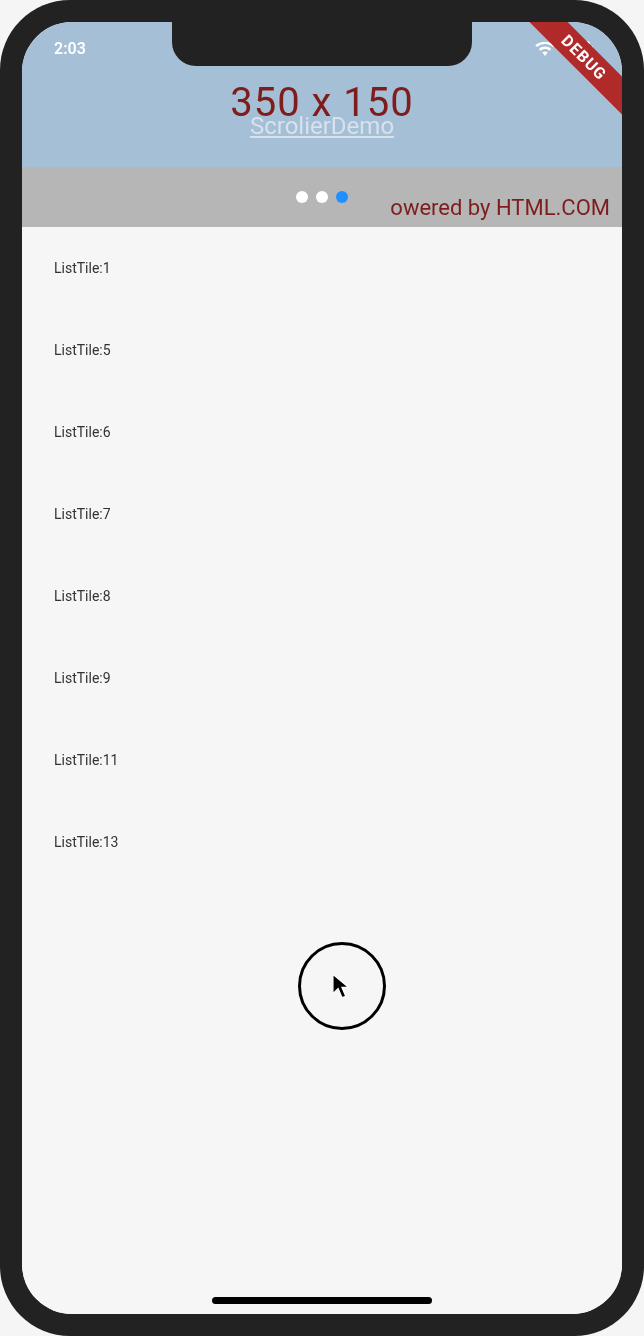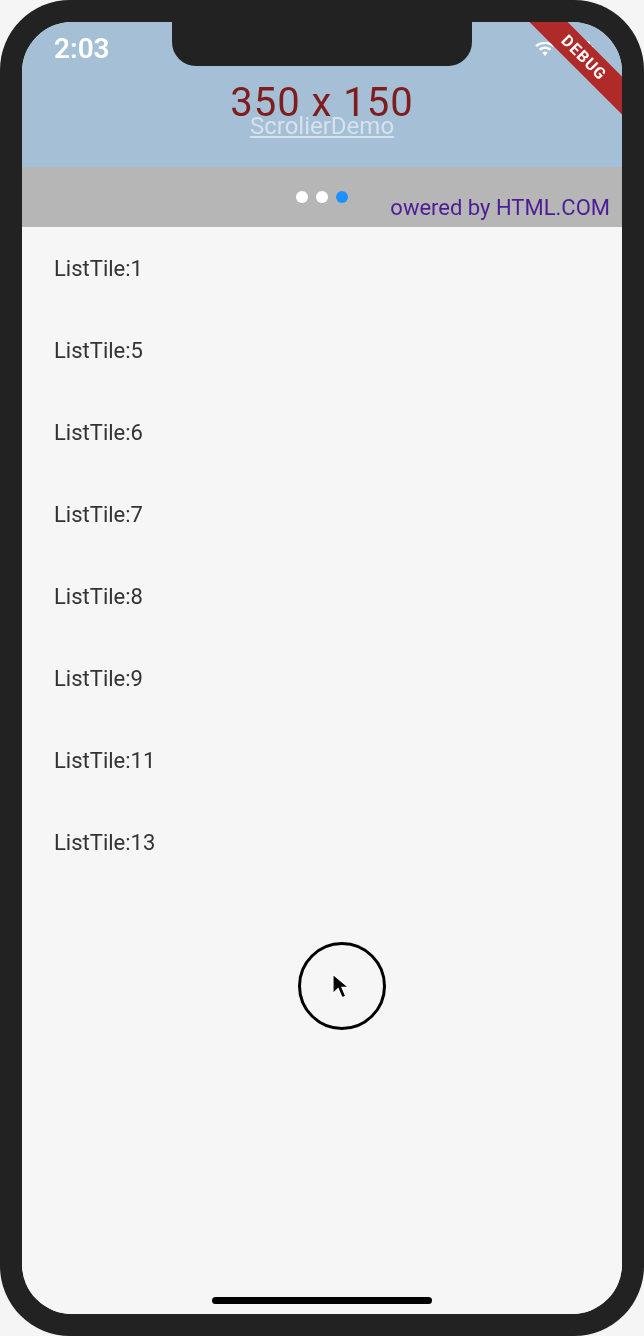--- a/index.html
+++ b/index.html
@@ -33,21 +33,21 @@
 
   
   .status-bar {
     position: absolute;
     top: 0; left: 0; right: 0; height: 52px;
     display: flex; justify-content: space-between; align-items: center;
     padding: 0 32px;
     z-index: 40;
     color: #fff;
   }
-  .status-time { font-weight: 600; font-size: 28px; }
+  .status-time { font-weight: 600; font-size: 16px; }
   .status-right { display: flex; align-items: center; gap: 6px; }
   .wifi-icon { width: 22px; height: 16px; }
   .battery { width: 28px; height: 14px; border: 2px solid #fff; border-radius: 3px; position: relative; display: flex; align-items: center; }
   .battery::after { content: ""; position: absolute; right: -5px; top: 3px; width: 3px; height: 6px; background: #fff; border-radius: 1px; }
   .battery-fill { width: 6px; height: 8px; background: #ff3b30; margin-left: 1px; border-radius: 1px; }
   .battery-bolt { position:absolute; left:8px; top:-2px; color:#fff; font-size:12px; }
 
   
   .banner {
     position: relative;
@@ -66,35 +66,35 @@
     text-decoration: underline;
   }
 
   .sub-bar {
     position: relative;
     height: 60px;
     background: #b6b6b6;
     display: flex; align-items: center; justify-content: flex-end;
     padding-right: 12px;
   }
-  .sub-text { color: #4c1d95; font-size: 22px; margin-top: 21px; }
+  .sub-text { color: #7f1d1d; font-size: 22px; margin-top: 21px; }
   .dots {
     position: absolute; left: 50%; transform: translateX(-50%);
     display: flex; gap: 8px;
   }
   .dot { width: 12px; height: 12px; border-radius: 50%; background: #fff; }
   .dot.active { background: #1e90ff; }
 
   
   .list { position: absolute; top: 205px; left: 0; right: 0; bottom: 0; overflow: hidden; background: #f6f6f6; }
   .list-tile {
     height: 82px;
     display: flex; align-items: center;
     padding-left: 32px;
-    font-size: 22px;
+    font-size: 14px;
     color: #333;
   }
 
   
   .debug-ribbon {
     position: absolute;
     top: 22px; right: -50px;
     transform: rotate(45deg);
     background: #b02a2a;
     color: #fff;

